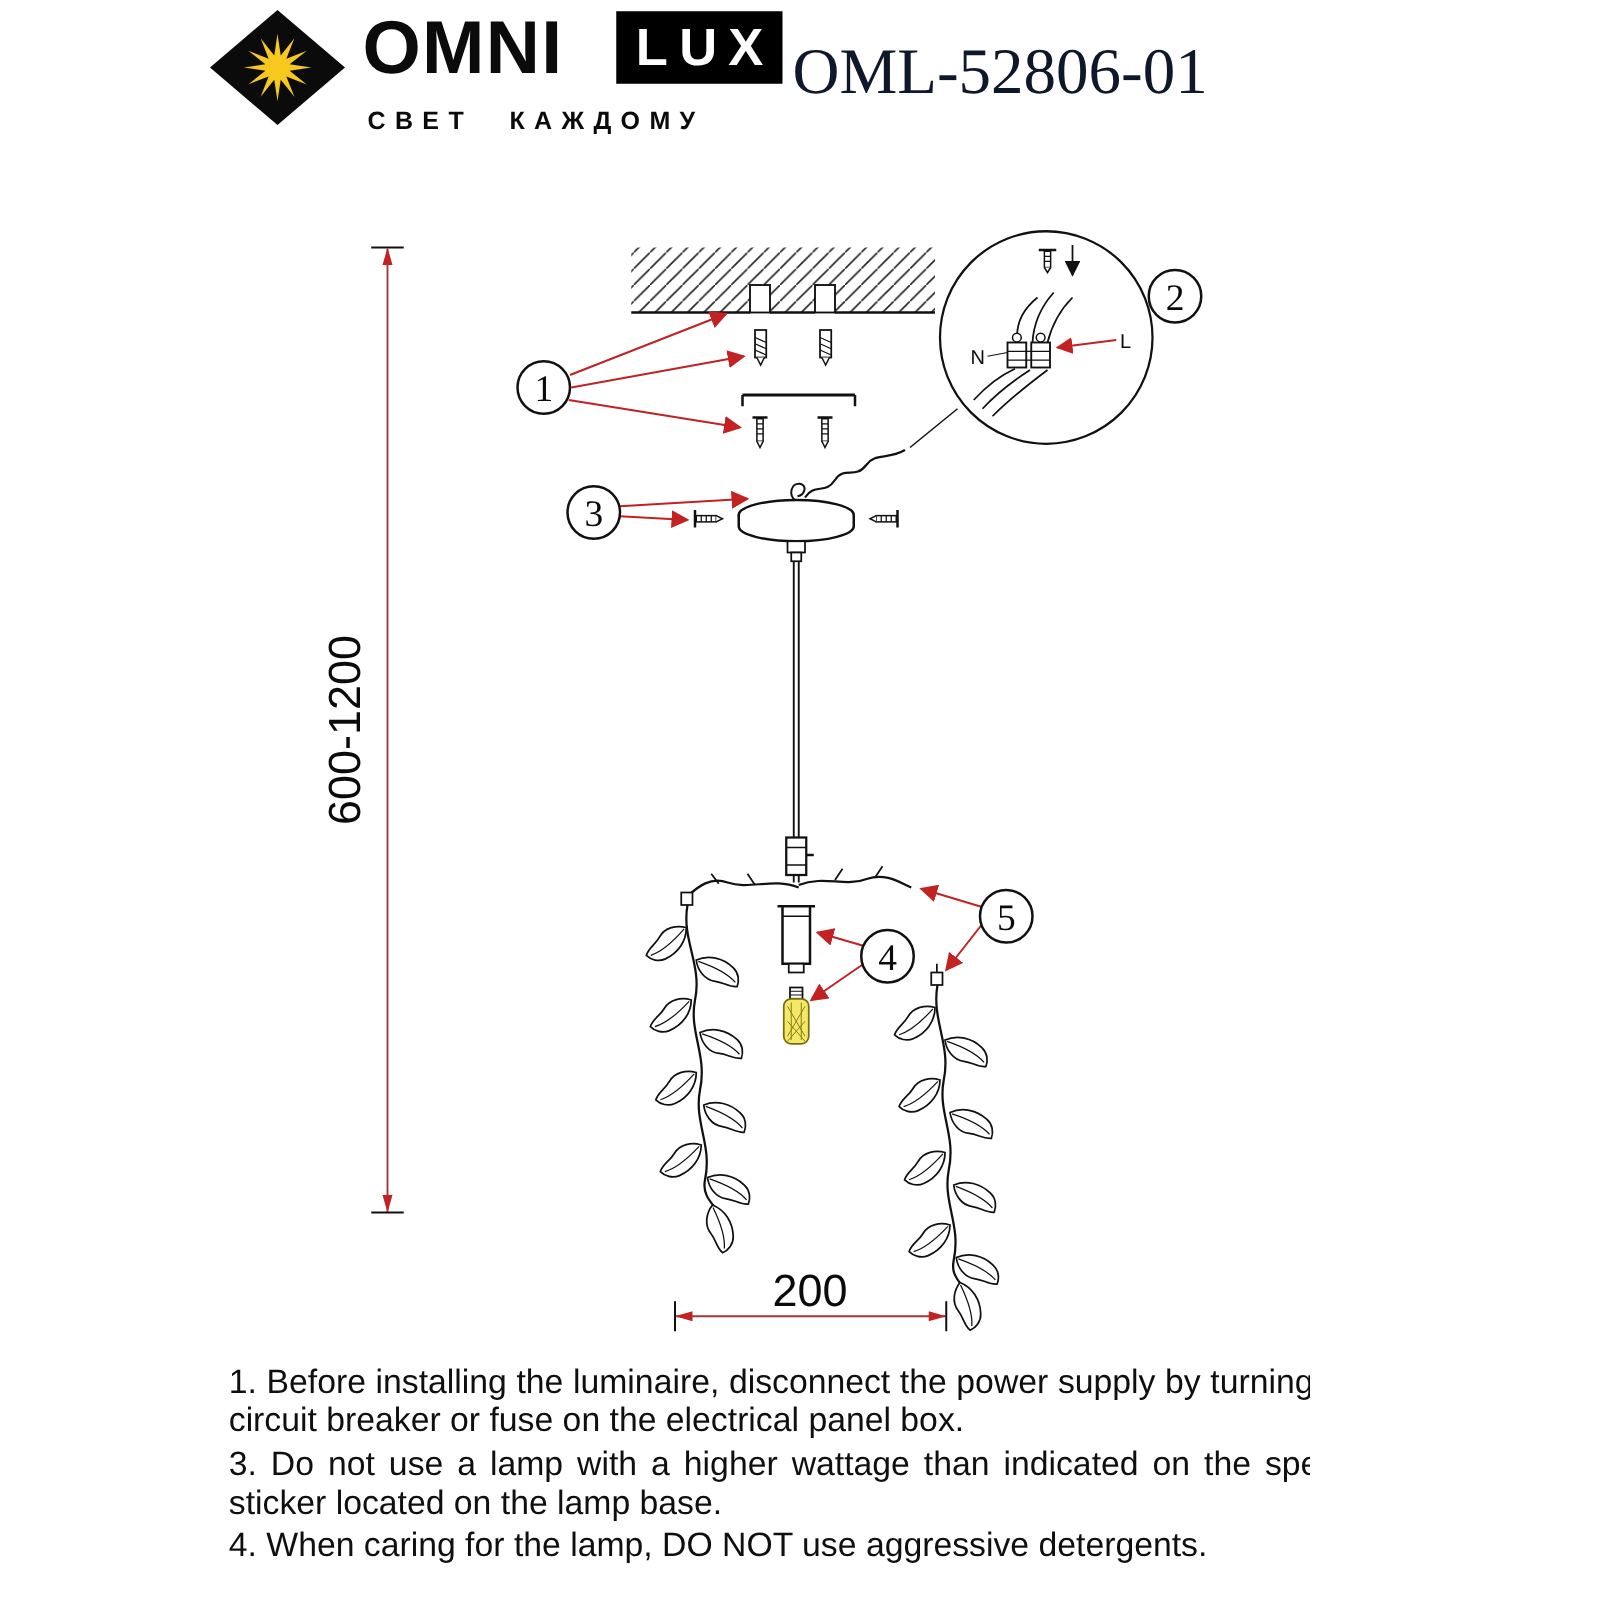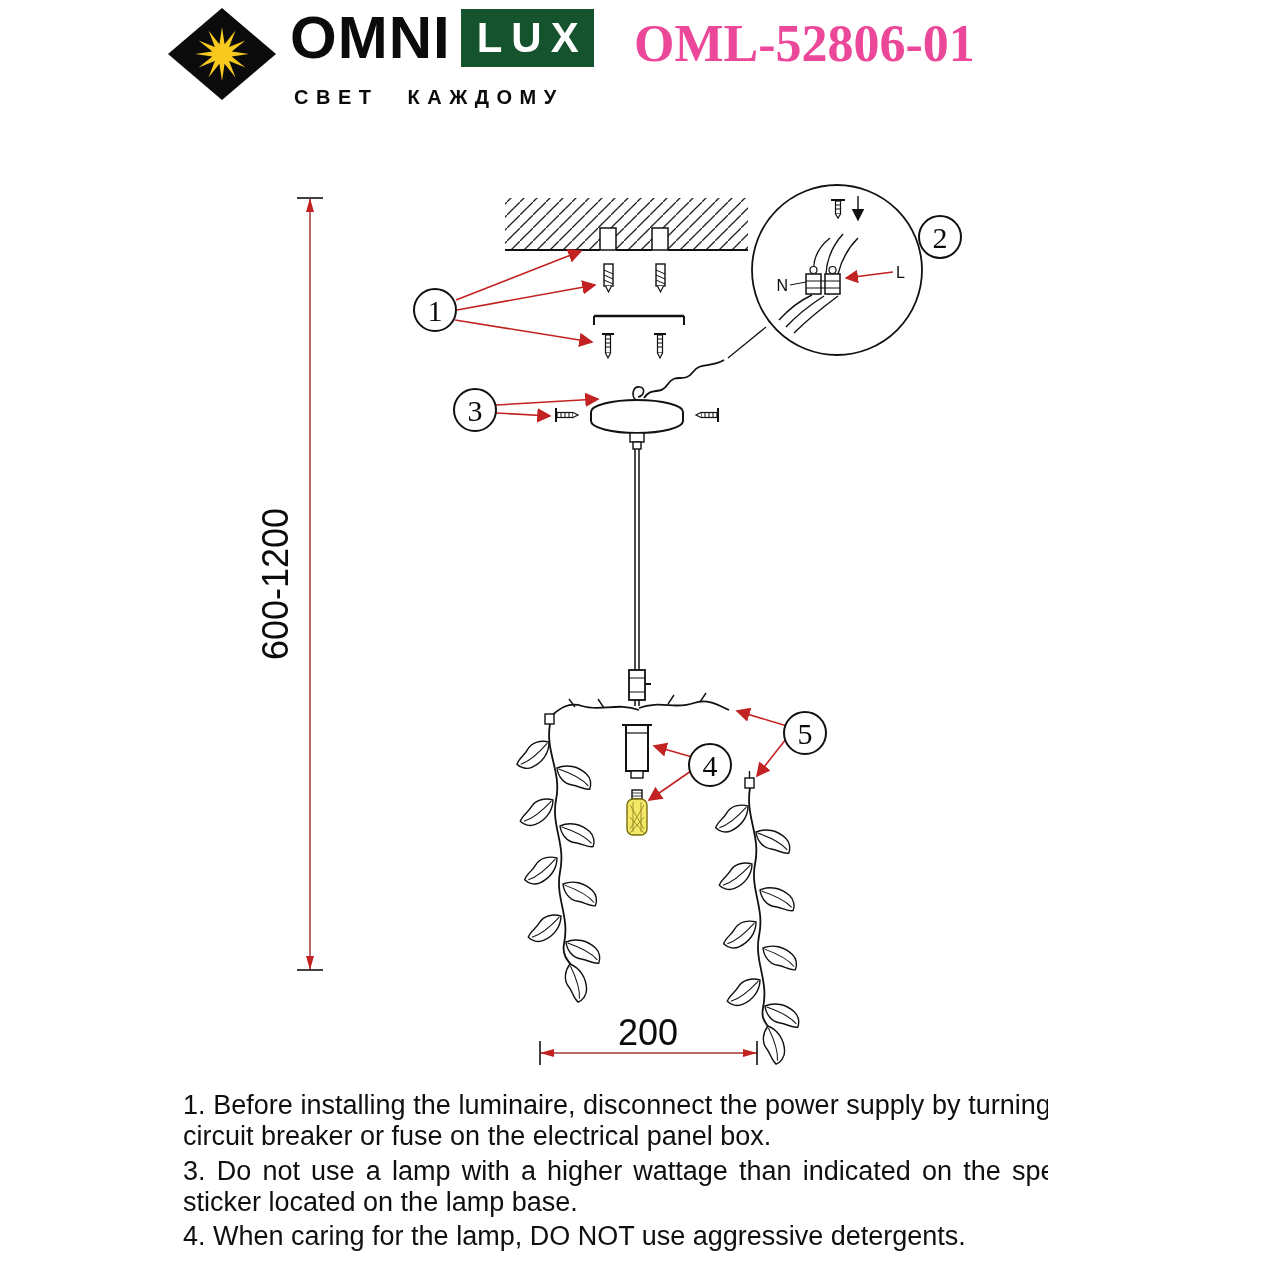--- a/index.html
+++ b/index.html
@@ -3,26 +3,26 @@
 <meta charset="utf-8">
 <style>
   html,body{margin:0;padding:0;}
   body{font-family:"Liberation Sans",sans-serif;background:#ffffff;}
   .page{position:relative;width:1048px;height:1280px;background:#fff;overflow:hidden;}
 
   
   .logo-mark{position:absolute;left:166px;top:6px;}
   .brand{position:absolute;left:290px;top:8px;display:flex;align-items:center;gap:10px;}
   .brand-omni{font-size:60px;font-weight:800;letter-spacing:1px;color:#0b0b0b;line-height:1;}
-  .brand-lux{background:#14532d;color:#ffffff;font-size:42px;font-weight:800;
-             letter-spacing:9px;padding:8px 6px 8px 16px;line-height:1;}
+  .brand-lux{background:#000000;color:#ffffff;font-size:42px;font-weight:800;
+             letter-spacing:9px;padding:8px 6px 8px 16px;line-height:1;margin-left:32px;}
   .tagline{position:absolute;left:294px;top:86px;font-size:20px;font-weight:700;
            letter-spacing:7.5px;word-spacing:16px;color:#0b0b0b;}
-  .model{position:absolute;left:634px;top:14px;font-family:"Liberation Serif",serif;
-         font-size:52px;font-weight:700;color:#ec4899;}
+  .model{position:absolute;left:634px;top:28px;font-family:"Liberation Serif",serif;
+         font-size:52px;font-weight:400;color:#0f172a;}
 
   
   .diagram{position:absolute;left:0;top:150px;width:1280px;height:930px;}
   .diagram text{font-family:"Liberation Sans",sans-serif;fill:#0b0b0b;}
   .diagram text.callout-num{font-family:"Liberation Serif",serif;}
 
   
   .instructions{position:absolute;left:183px;top:1090px;width:913px;color:#0f0f0f;}
   .instructions p{margin:0 0 3px 0;font-size:27px;line-height:1.16;text-align:justify;}
 </style>

